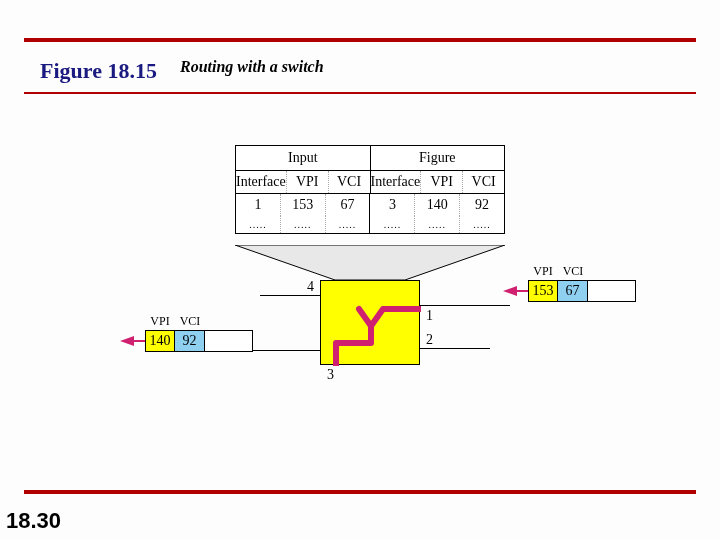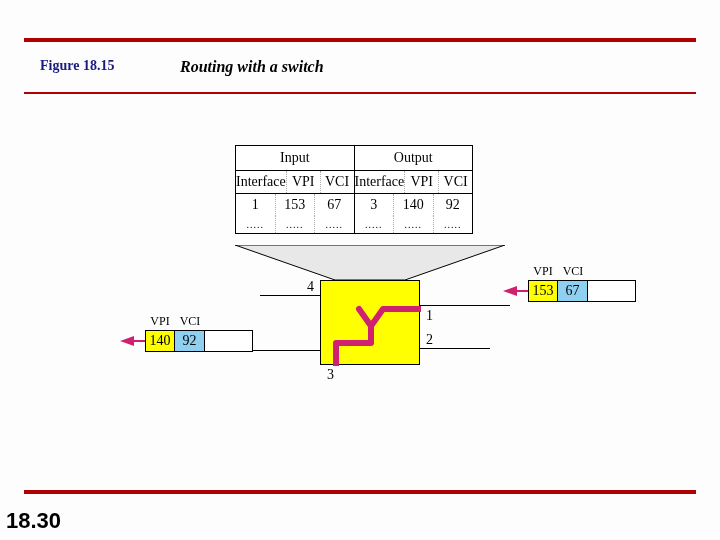--- a/index.html
+++ b/index.html
@@ -24,21 +24,21 @@
     left: 24px;
     right: 24px;
     height: 2px;
     background: #b00000;
     top: 92px;
   }
   .fig-label {
     position: absolute;
     top: 58px;
     left: 40px;
-    font-size: 14px;
+    font-size: 22px;
     color: #1a1a80;
     font-weight: bold;
   }
   .fig-caption {
     position: absolute;
     top: 58px;
     left: 180px;
     font-size: 16px;
     font-style: italic;
     font-weight: bold;
@@ -56,21 +56,21 @@
     position: absolute;
     left: 0; top: 0;
     width: 720px; height: 540px;
   }
 
   
   .rt {
     position: absolute;
     left: 235px;
     top: 145px;
-    width: 238px;
+    width: 270px;
     border: 1px solid #000;
     background: #fff;
     font-family: "Times New Roman", serif;
     font-size: 14px;
     text-align: center;
   }
   .rt .io-row { display: flex; }
   .rt .io-row > div { flex: 1; padding: 4px 0; border-bottom: 1px solid #000; }
   .rt .io-row > div:first-child { border-right: 1px solid #000; }
   .rt .hdr-row, .rt .data-row { display: flex; }
@@ -162,21 +162,21 @@
 <div class="rule-red-thick rule-top"></div>
 <div class="fig-label">Figure 18.15</div>
 <div class="fig-caption">Routing with a switch</div>
 <div class="rule-red-thin"></div>
 
 <div class="stage">
 
   <div class="rt">
     <div class="io-row">
       <div>Input</div>
-      <div>Output</div>
+      <div>Figure</div>
     </div>
     <div class="hdr-row">
       <div>Interface</div>
       <div>VPI</div>
       <div>VCI</div>
       <div>Interface</div>
       <div>VPI</div>
       <div>VCI</div>
     </div>
     <div class="data-row">

